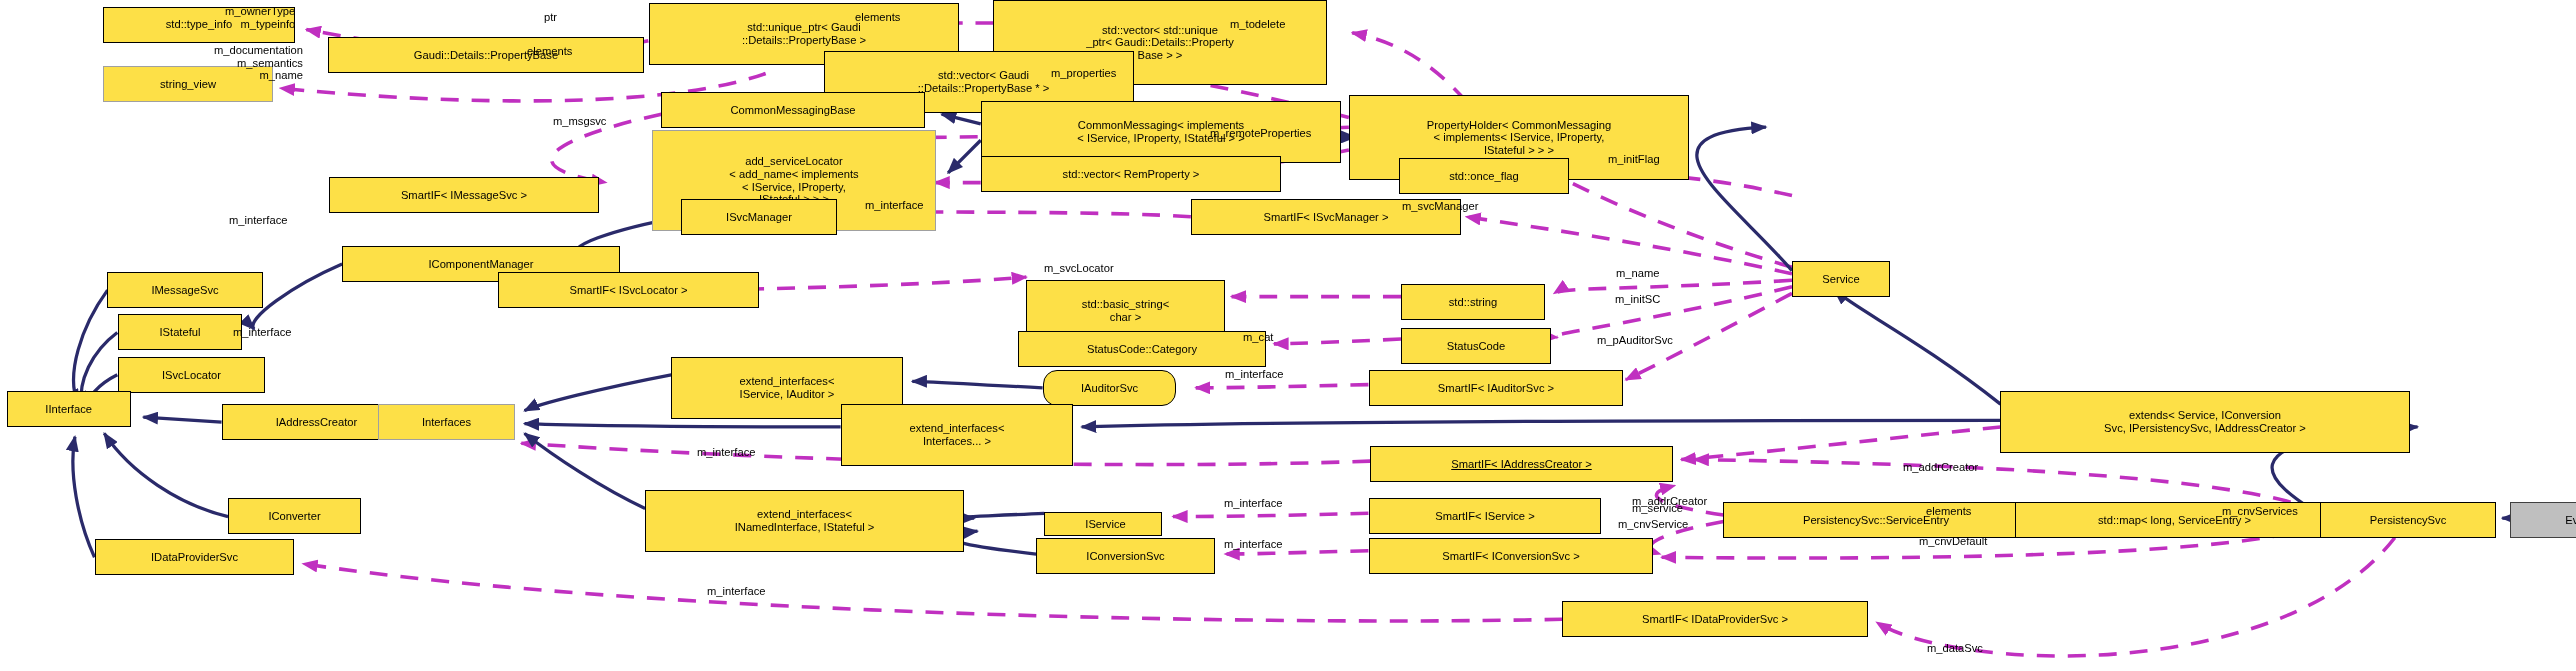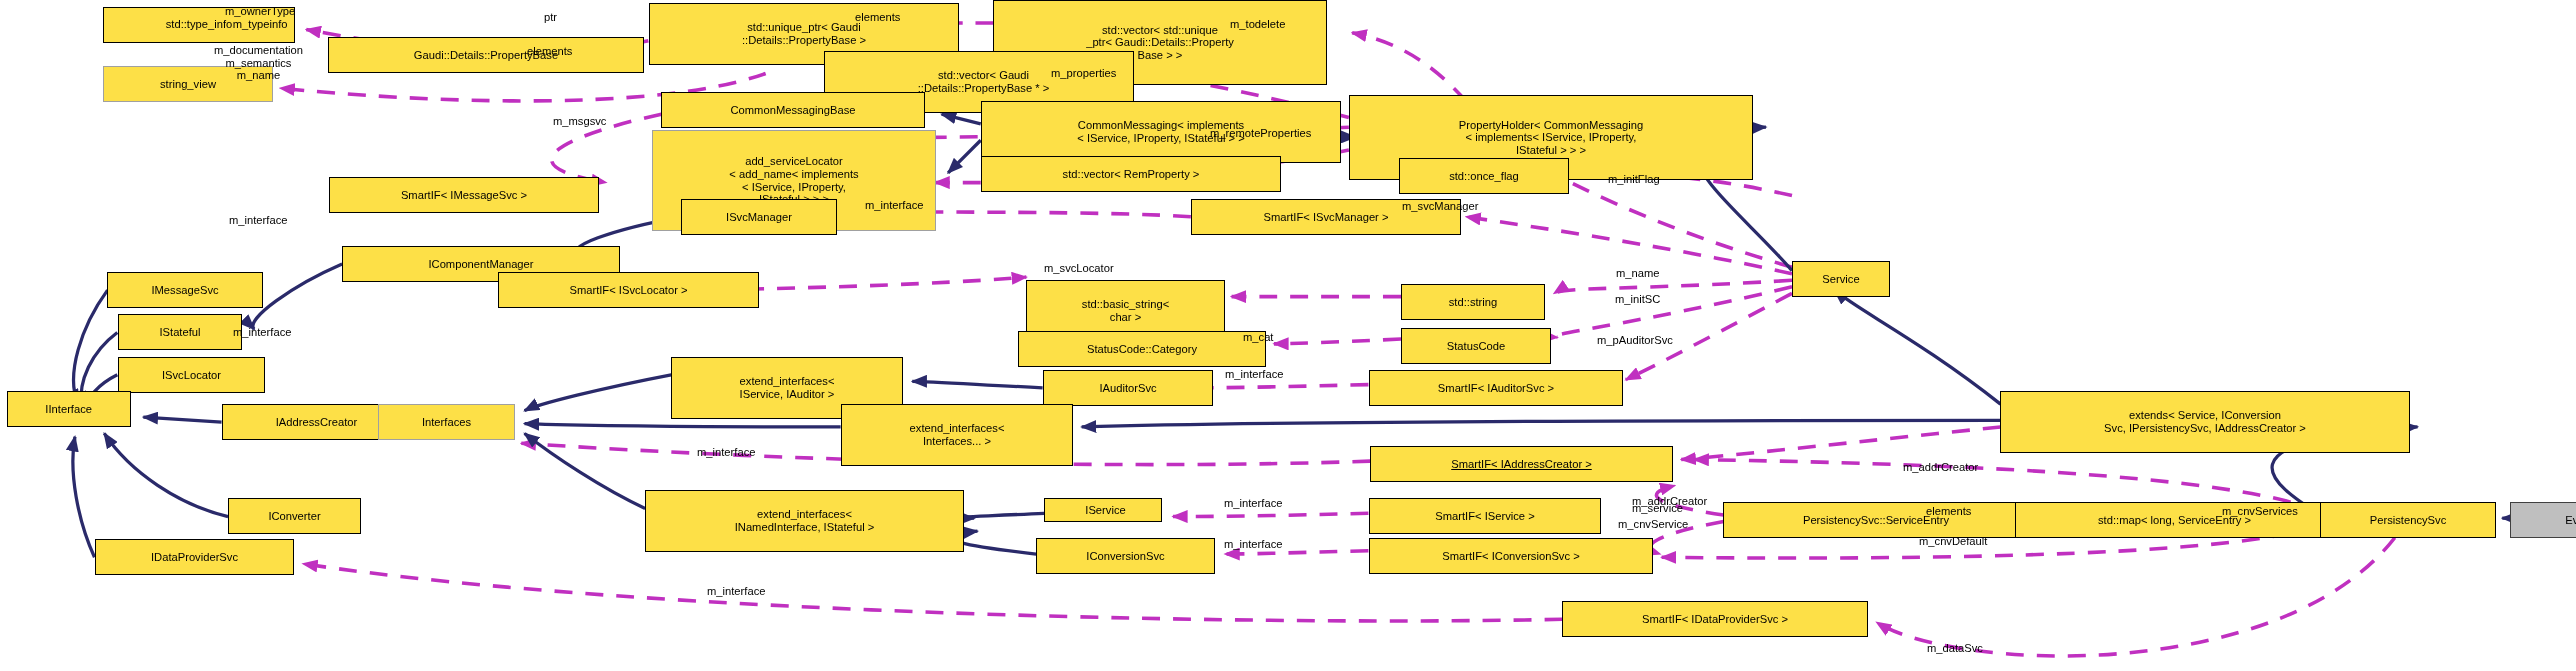--- a/index.html
+++ b/index.html
@@ -43,21 +43,21 @@
   }
   .node.highlight {
     background: #bfbfbf;
     border-color: #404040;
   }
   .edge-label {
     position: absolute;
     font-size: 11.2px;
     color: #000000;
     white-space: pre-line;
-    text-align: center;
+    text-align: right;
     line-height: 1.12;
     z-index: 6;
   }
 </style>
 </head>
 <body>
 
 <div id="diagram">
 
   <svg id="edges" viewBox="0 0 1581.2571428571428 412.34285714285716" xmlns="http://www.w3.org/2000/svg">
@@ -145,54 +145,54 @@
       <div class="node" style="left: 824px; top: 51px; width: 310px; height: 62px; padding-left: 12px;">std::vector&lt; Gaudi
 ::Details::PropertyBase * &gt;</div>
       <div class="node" style="left: 661px; top: 92px; width: 264px; height: 36px;">CommonMessagingBase</div>
       <div class="node grey-border" style="left: 652px; top: 130px; width: 284px; height: 101px;">add_serviceLocator
 &lt; add_name&lt; implements
 &lt; IService, IProperty,
       IStateful &gt; &gt; &gt;</div>
       <div class="node" style="left: 981px; top: 101px; width: 360px; height: 62px;">CommonMessaging&lt; implements
 &lt; IService, IProperty, IStateful &gt; &gt;</div>
       <div class="node" style="left: 981px; top: 156px; width: 300px; height: 36px;">std::vector&lt; RemProperty &gt;</div>
-      <div class="node" style="left: 1349px; top: 95px; width: 404px; height: 85px;">PropertyHolder&lt; CommonMessaging
+      <div class="node" style="left: 1349px; top: 95px; width: 340px; height: 85px;">PropertyHolder&lt; CommonMessaging
 &lt; implements&lt; IService, IProperty,
 IStateful &gt; &gt; &gt;</div>
       <div class="node" style="left: 1399px; top: 158px; width: 170px; height: 36px;">std::once_flag</div>
       <div class="node" style="left: 329px; top: 177px; width: 270px; height: 36px;">SmartIF&lt; IMessageSvc &gt;</div>
       <div class="node" style="left: 681px; top: 199px; width: 156px; height: 36px;">ISvcManager</div>
       <div class="node" style="left: 1191px; top: 199px; width: 270px; height: 36px;">SmartIF&lt; ISvcManager &gt;</div>
       <div class="node" style="left: 1792px; top: 261px; width: 98px; height: 36px;">Service</div>
       <div class="node" style="left: 342px; top: 246px; width: 278px; height: 36px;">IComponentManager</div>
       <div class="node" style="left: 107px; top: 272px; width: 156px; height: 36px;">IMessageSvc</div>
       <div class="node" style="left: 498px; top: 272px; width: 261px; height: 36px;">SmartIF&lt; ISvcLocator &gt;</div>
       <div class="node" style="left: 1026px; top: 280px; width: 199px; height: 62px;">std::basic_string&lt;
 char &gt;</div>
       <div class="node" style="left: 1401px; top: 284px; width: 144px; height: 36px;">std::string</div>
       <div class="node" style="left: 118px; top: 314px; width: 124px; height: 36px;">IStateful</div>
       <div class="node" style="left: 1018px; top: 331px; width: 248px; height: 36px;">StatusCode::Category</div>
       <div class="node" style="left: 1401px; top: 328px; width: 150px; height: 36px;">StatusCode</div>
       <div class="node" style="left: 118px; top: 357px; width: 147px; height: 36px;">ISvcLocator</div>
       <div class="node" style="left: 671px; top: 357px; width: 232px; height: 62px;">extend_interfaces&lt;
 IService, IAuditor &gt;</div>
-      <div class="node" style="left: 1043px; top: 370px; width: 170px; height: 36px;">IAuditorSvc</div>
+      <div class="node" style="left: 1043px; top: 370px; width: 133px; height: 36px; border-radius: 14px;">IAuditorSvc</div>
       <div class="node" style="left: 1369px; top: 370px; width: 254px; height: 36px;">SmartIF&lt; IAuditorSvc &gt;</div>
       <div class="node" style="left: 6.7px; top: 391px; width: 124px; height: 36px;">IInterface</div>
       <div class="node" style="left: 222px; top: 404px; width: 189px; height: 36px;">IAddressCreator</div>
       <div class="node grey-border" style="left: 378px; top: 404px; width: 137px; height: 36px;">Interfaces</div>
       <div class="node" style="left: 841px; top: 404px; width: 232px; height: 62px;">extend_interfaces&lt;
 Interfaces... &gt;</div>
       <div class="node" style="left: 2000px; top: 391px; width: 410px; height: 62px;">extends&lt; Service, IConversion
 Svc, IPersistencySvc, IAddressCreator &gt;</div>
       <div class="node" style="left: 1370px; top: 446px; width: 303px; height: 36px; text-decoration: underline;">SmartIF&lt; IAddressCreator &gt;</div>
       <div class="node" style="left: 228px; top: 498px; width: 133px; height: 36px;">IConverter</div>
       <div class="node" style="left: 645px; top: 490px; width: 319px; height: 62px;">extend_interfaces&lt;
 INamedInterface, IStateful &gt;</div>
-      <div class="node" style="left: 1044px; top: 498px; width: 118px; height: 24px; padding-left: 8px;">IService</div>
+      <div class="node" style="left: 1044px; top: 512px; width: 118px; height: 24px; padding-left: 8px;">IService</div>
       <div class="node" style="left: 1369px; top: 498px; width: 232px; height: 36px;">SmartIF&lt; IService &gt;</div>
       <div class="node" style="left: 1723px; top: 502px; width: 306px; height: 36px;">PersistencySvc::ServiceEntry</div>
       <div class="node" style="left: 2015px; top: 502px; width: 319px; height: 36px;">std::map&lt; long, ServiceEntry &gt;</div>
       <div class="node" style="left: 2320px; top: 502px; width: 176px; height: 36px;">PersistencySvc</div>
       <div class="node highlight" style="left: 2510px; top: 502px; width: 203px; height: 36px;">EvtPersistencySvc</div>
       <div class="node" style="left: 1036px; top: 538px; width: 179px; height: 36px;">IConversionSvc</div>
       <div class="node" style="left: 1369px; top: 538px; width: 284px; height: 36px;">SmartIF&lt; IConversionSvc &gt;</div>
       <div class="node" style="left: 95px; top: 539px; width: 199px; height: 36px;">IDataProviderSvc</div>
       <div class="node" style="left: 1562px; top: 601px; width: 306px; height: 36px;">SmartIF&lt; IDataProviderSvc &gt;</div>
     </div>
@@ -202,21 +202,21 @@
       <div class="edge-label" style="left: 214px; top: 44px;">m_documentation
 m_semantics
 m_name</div>
       <div class="edge-label" style="left: 544px; top: 11.2px;">ptr</div>
       <div class="edge-label" style="left: 855px; top: 11.2px;">elements</div>
       <div class="edge-label" style="left: 527px; top: 45px;">elements</div>
       <div class="edge-label" style="left: 1230px; top: 18px;">m_todelete</div>
       <div class="edge-label" style="left: 1051px; top: 67px;">m_properties</div>
       <div class="edge-label" style="left: 1210px; top: 127px;">m_remoteProperties</div>
       <div class="edge-label" style="left: 541px; top: 115px; margin-left: 12px;">m_msgsvc</div>
-      <div class="edge-label" style="left: 1608px; top: 153px; margin-top: 20px;">m_initFlag</div>
+      <div class="edge-label" style="left: 1608px; top: 153px;">m_initFlag</div>
       <div class="edge-label" style="left: 1402px; top: 200px;">m_svcManager</div>
       <div class="edge-label" style="left: 229px; top: 214px;">m_interface</div>
       <div class="edge-label" style="left: 865px; top: 199px;">m_interface</div>
       <div class="edge-label" style="left: 1044px; top: 262px;">m_svcLocator</div>
       <div class="edge-label" style="left: 1616px; top: 267px;">m_name</div>
       <div class="edge-label" style="left: 1615px; top: 293px;">m_initSC</div>
       <div class="edge-label" style="left: 233px; top: 326px;">m_interface</div>
       <div class="edge-label" style="left: 1243px; top: 331px;">m_cat</div>
       <div class="edge-label" style="left: 1597px; top: 334px;">m_pAuditorSvc</div>
       <div class="edge-label" style="left: 1225px; top: 368px;">m_interface</div>

